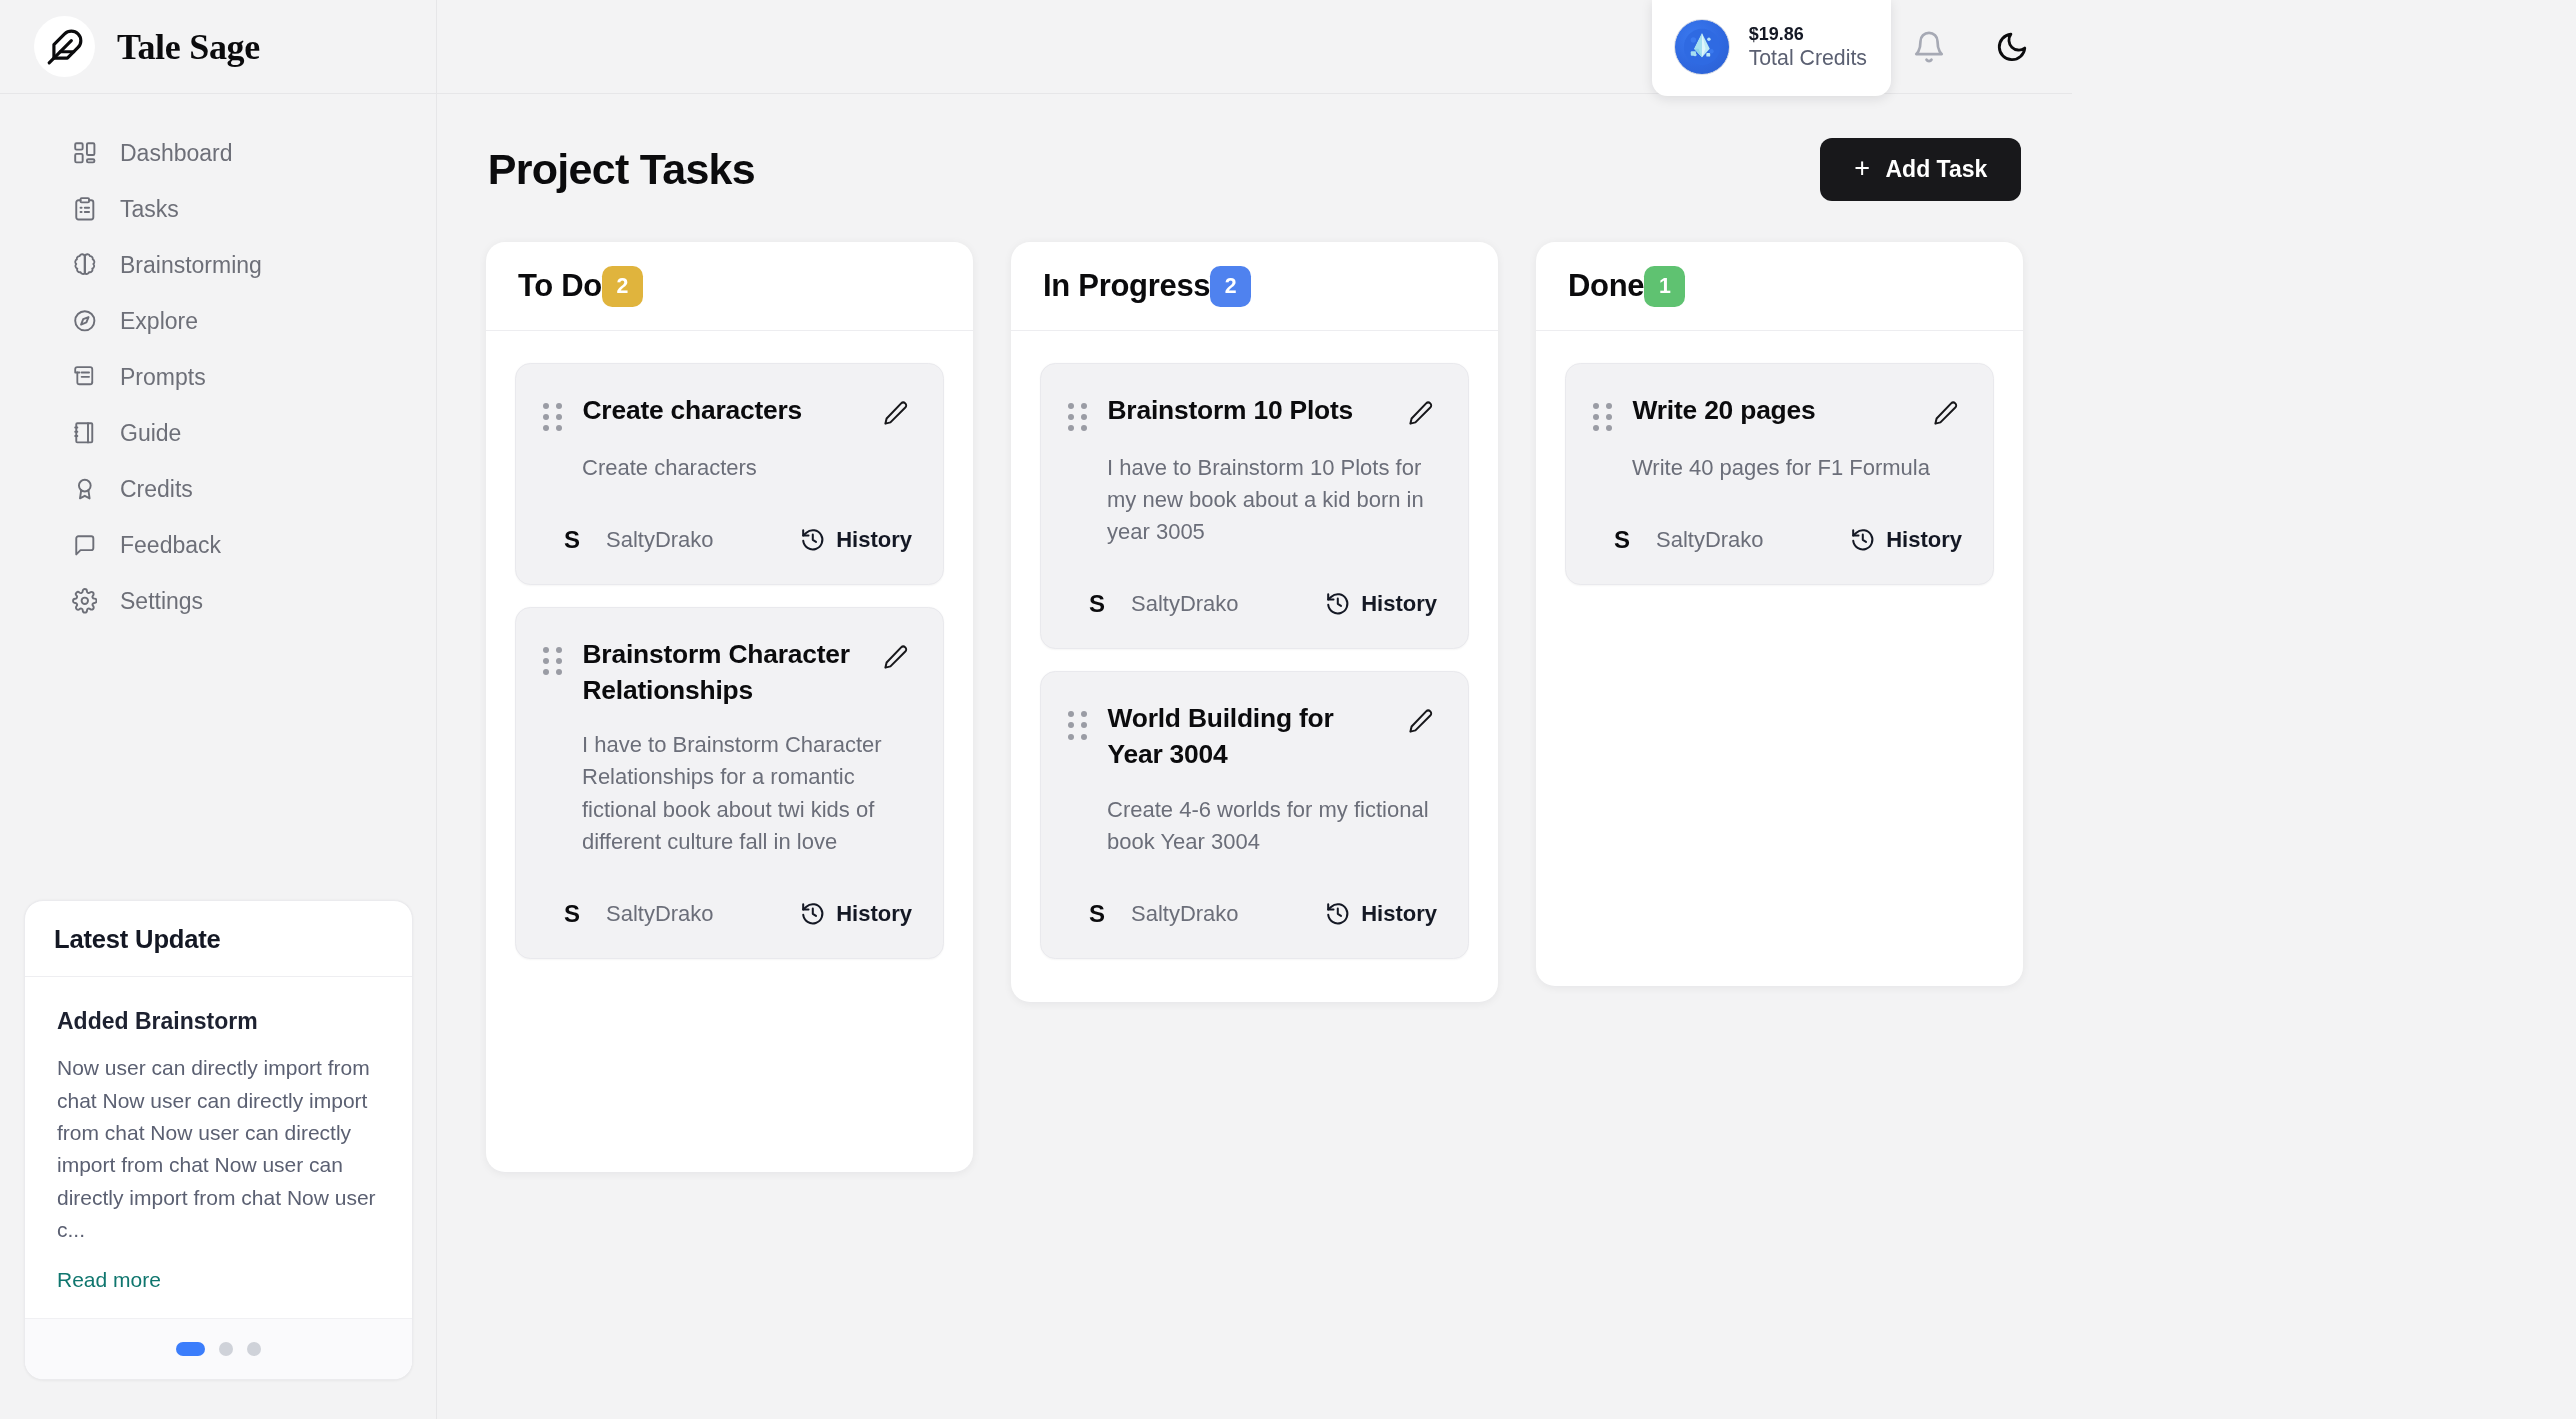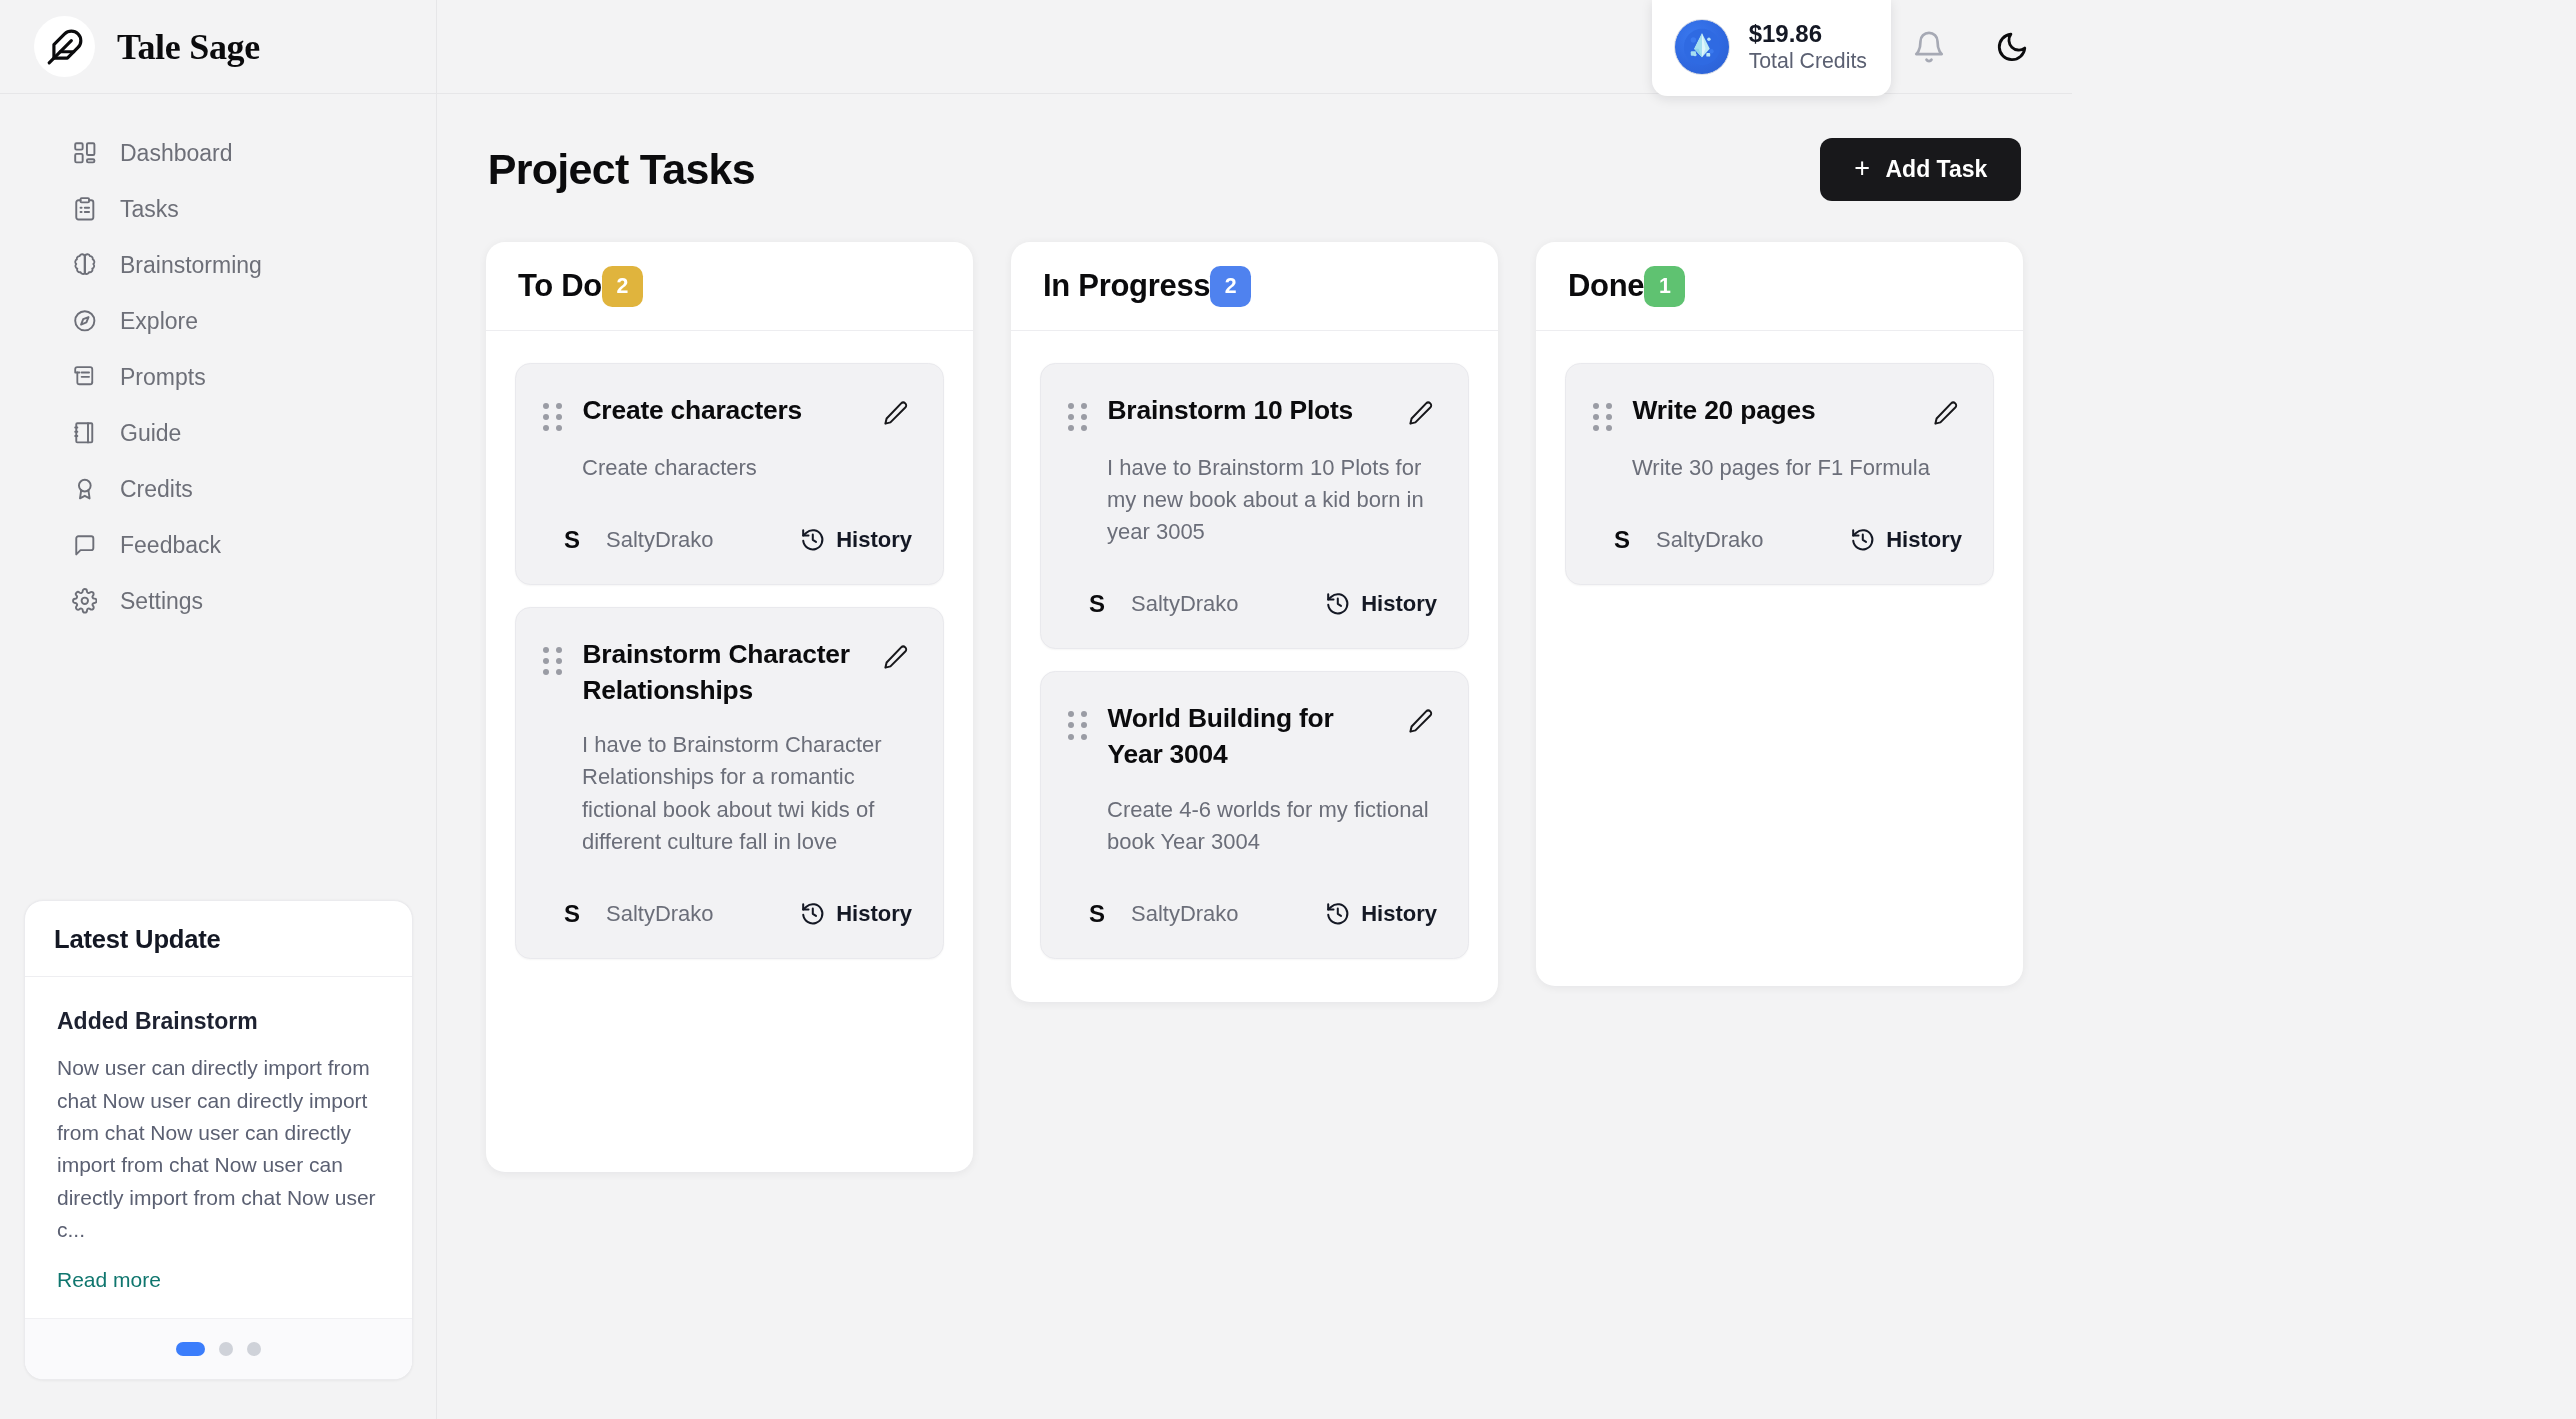--- a/index.html
+++ b/index.html
@@ -151,21 +151,21 @@
     cursor: pointer;
   }
   .credits-icon {
     width: 56px; height: 56px; border-radius: 50%;
     background: radial-gradient(circle at 36% 32%, #3a79ef 0%, #2f68e0 55%, #2a5fd0 100%);
     border: 1.7px solid #dfe1e6;
     display: flex; align-items: center; justify-content: center;
     flex: 0 0 56px;
   }
   .credits-text { display: flex; flex-direction: column; gap: 4.3px; }
-  .credits-amount { font-size: 24px; font-weight: 700; color: #141824; line-height: 1; }
+  .credits-amount { font-size: 18px; font-weight: 700; color: #141824; line-height: 1; }
   .credits-label { font-size: 21.3px; color: #5b6072; line-height: 1; }
 
   .icon-btn {
     width: 44px; height: 44px;
     display: flex; align-items: center; justify-content: center;
     cursor: pointer;
   }
 
   
   .content { flex: 1 1 auto; padding: 44px 49px 0 49px; overflow: hidden; }
@@ -678,21 +678,21 @@
                     <i></i>
                     <i></i>
                   </span>
                 <span class="task-title">Write 20 pages</span>
                 <span class="edit-btn">
                   <svg width="27" height="27" viewBox="0 0 24 24" fill="none" stroke="#18181b" stroke-width="1.8" stroke-linecap="round" stroke-linejoin="round">
                     <path d="M17 3a2.6 2.6 0 0 1 3.7 3.7L7.5 19.9 3 21l1.1-4.5z"></path>
                   </svg>
                 </span>
               </div>
-              <div class="task-desc">Write 30 pages for F1 Formula</div>
+              <div class="task-desc">Write 40 pages for F1 Formula</div>
               <div class="task-foot">
                 <span class="task-user">
                   <span class="avatar">S</span>
                   <span class="user-name">SaltyDrako</span>
                 </span>
                 <span class="history-btn">
                   <span>
                     <svg width="25.6" height="25.6" viewBox="0 0 24 24" fill="none" stroke="#141824" stroke-width="1.9" stroke-linecap="round" stroke-linejoin="round">
                       <path d="M3 3v5h5"></path>
                       <path d="M3.05 13A9 9 0 1 0 6 5.3L3 8"></path>

